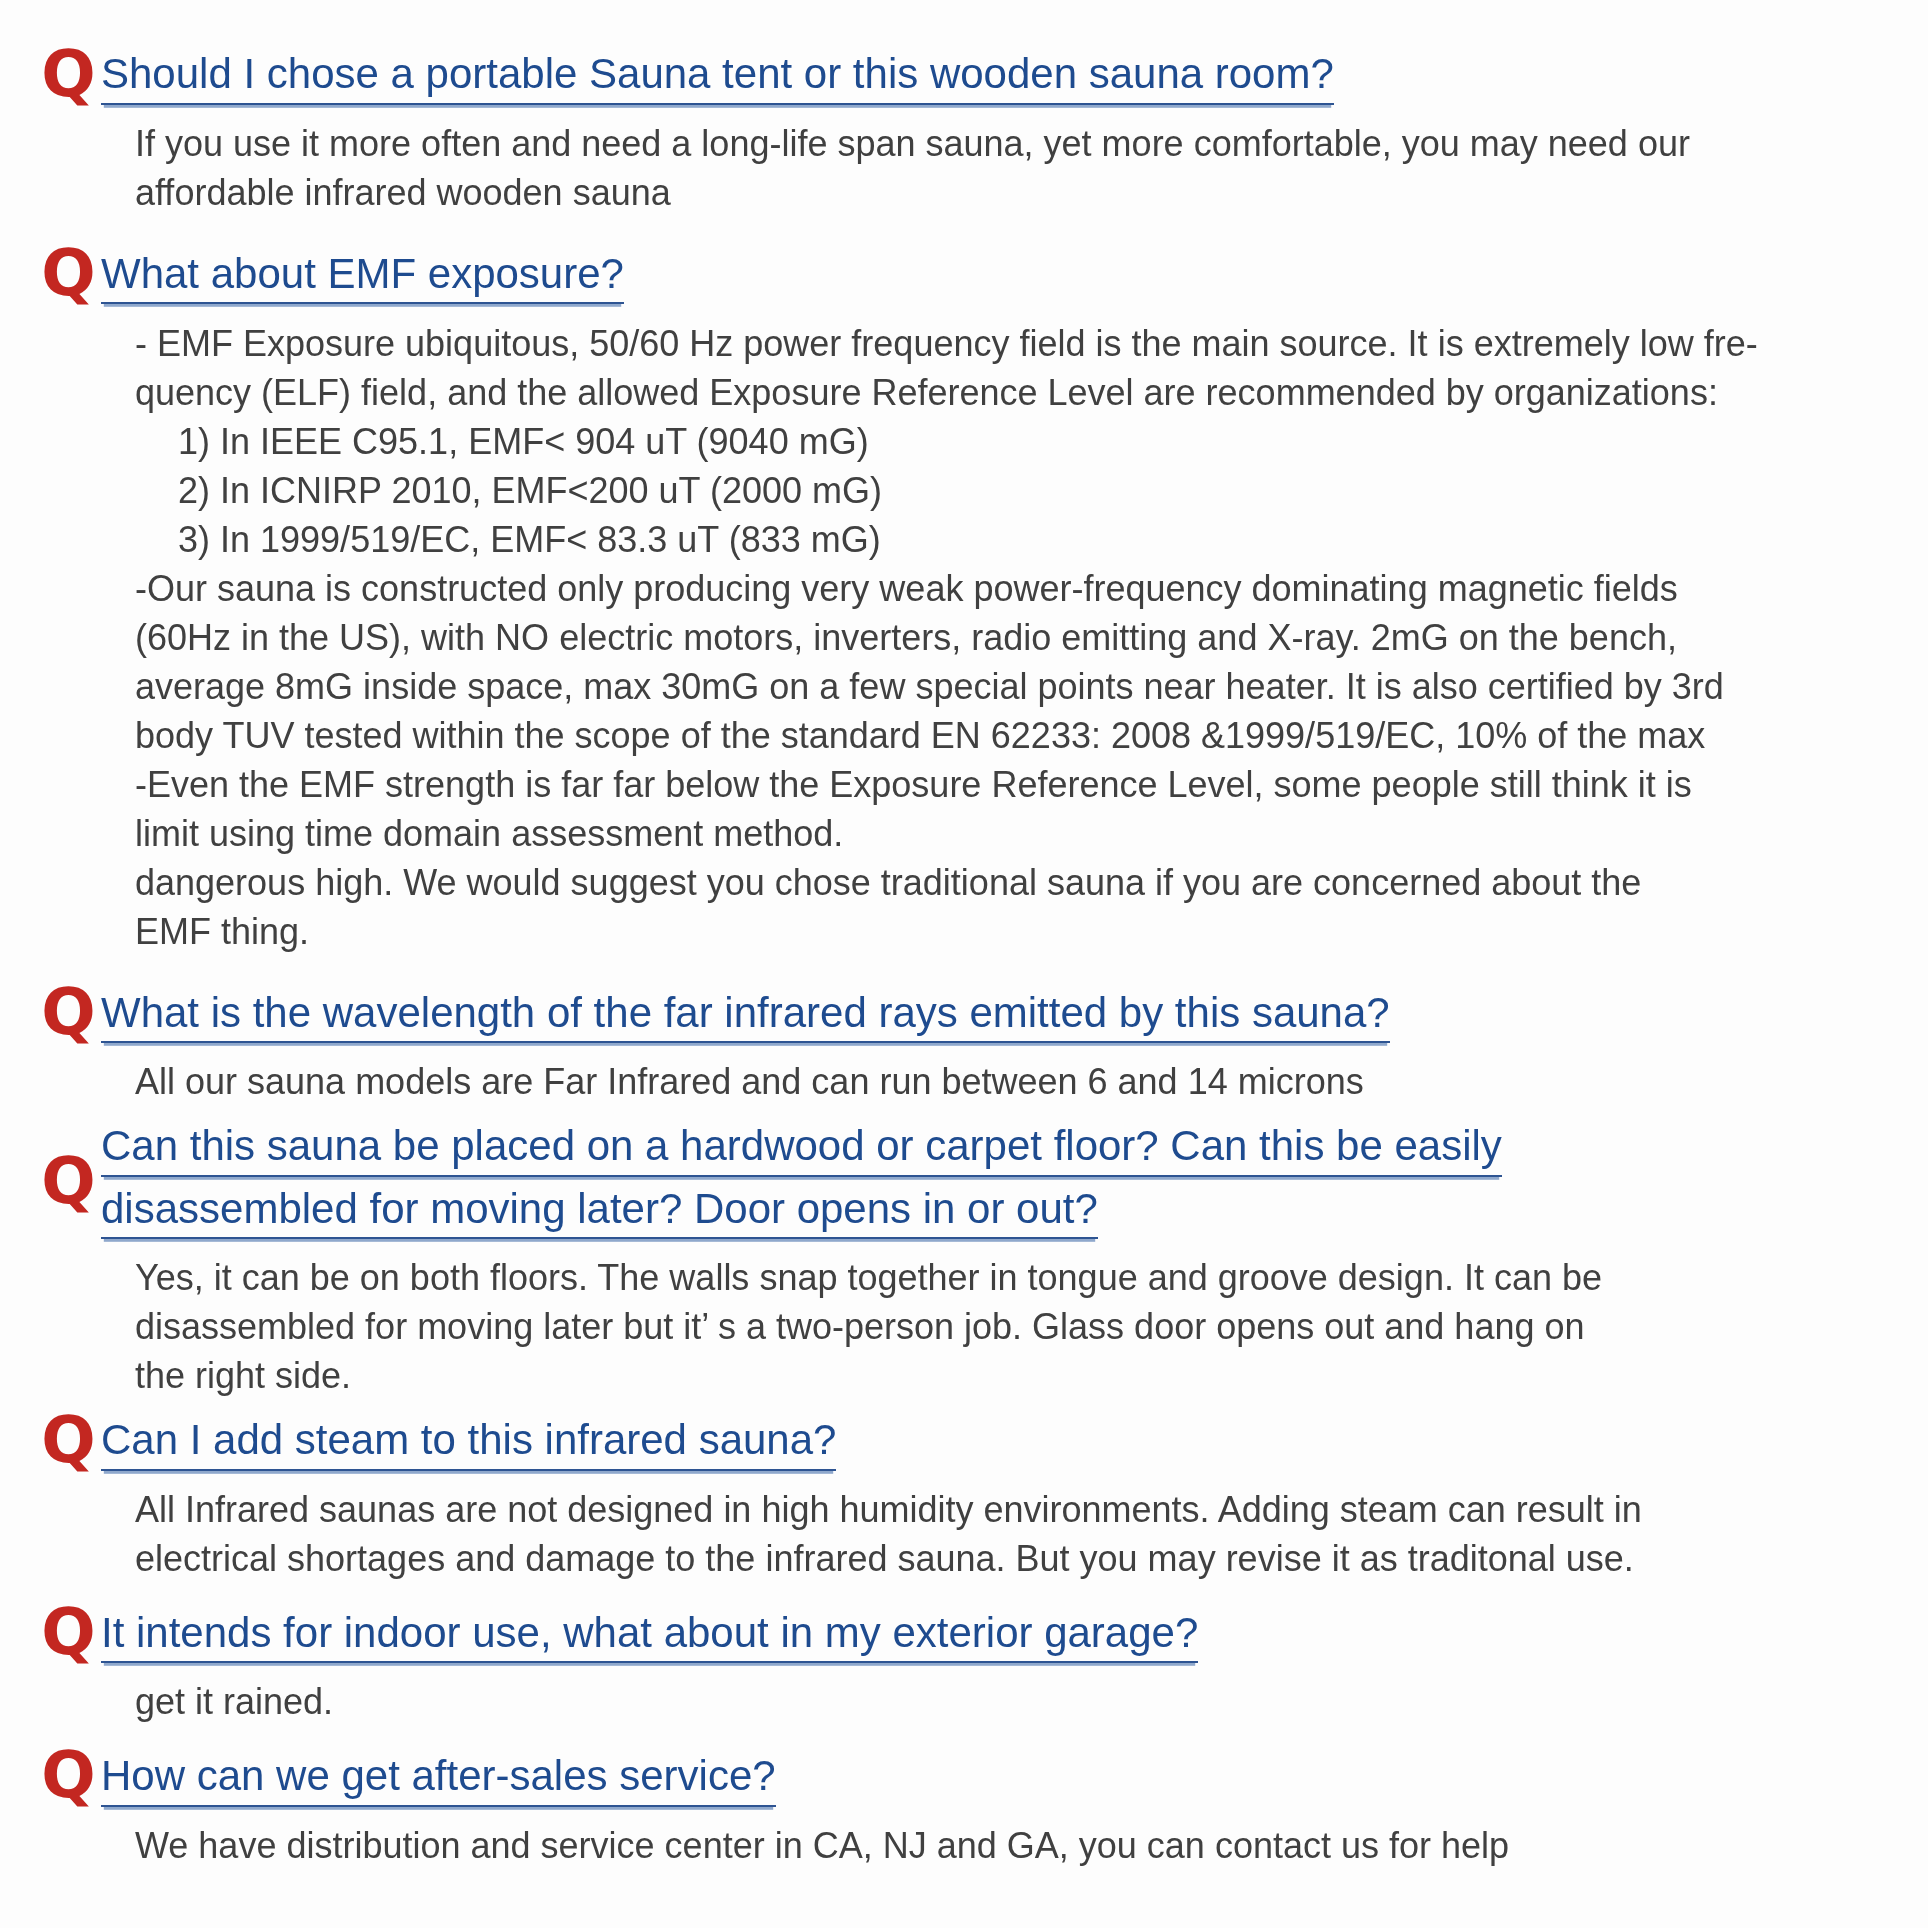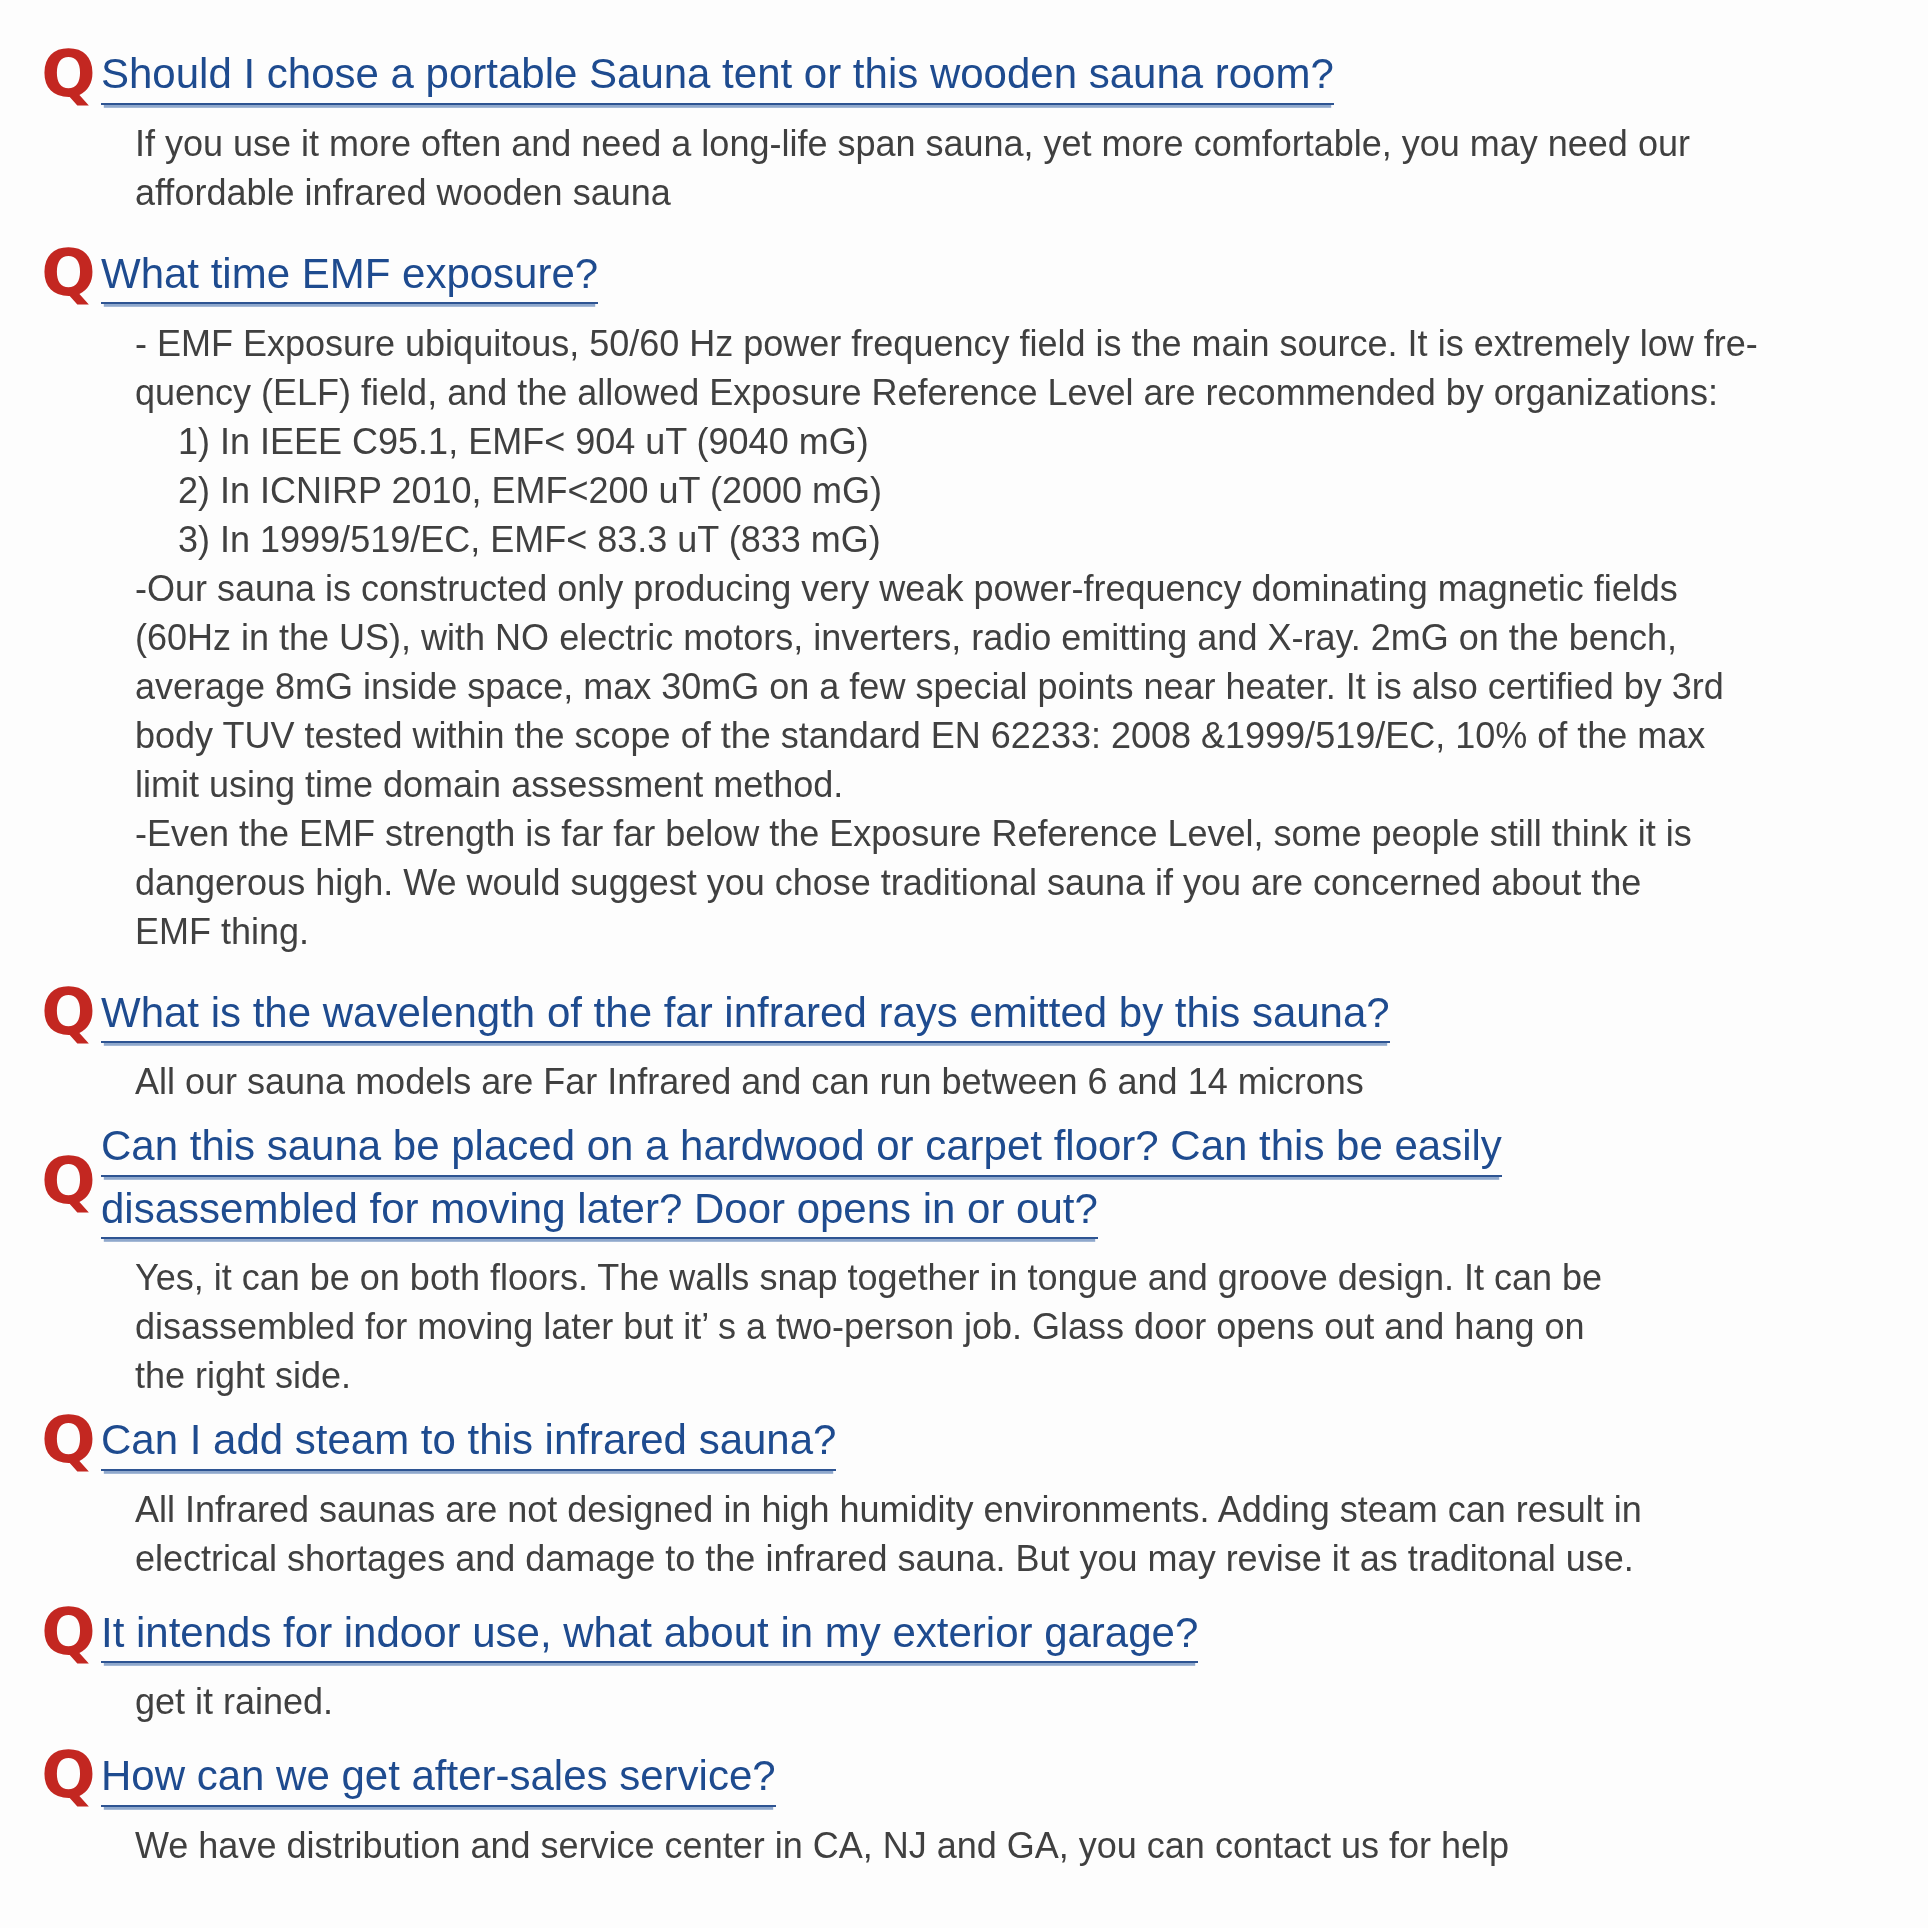--- a/index.html
+++ b/index.html
@@ -78,33 +78,33 @@
     <span class="q-badge">Q</span>
     <a class="question"><span class="q-line">Should I chose a portable Sauna tent or this wooden sauna room?</span><br></a>
     <div class="answer">
           <div class="a-line">If you use it more often and need a long-life span sauna, yet more comfortable, you may need our</div>
           <div class="a-line">affordable infrared wooden sauna</div>
         </div>
   </div>
 
   <div class="faq-item">
     <span class="q-badge">Q</span>
-    <a class="question"><span class="q-line">What time EMF exposure?</span><br></a>
+    <a class="question"><span class="q-line">What about EMF exposure?</span><br></a>
     <div class="answer">
           <div class="a-line">- EMF Exposure ubiquitous, 50/60 Hz power frequency field is the main source. It is extremely low fre-</div>
           <div class="a-line">quency (ELF) field, and the allowed Exposure Reference Level are recommended by organizations:</div>
           <div class="a-line indent-1">1) In IEEE C95.1, EMF&lt; 904 uT (9040 mG)</div>
           <div class="a-line indent-1">2) In ICNIRP 2010, EMF&lt;200 uT (2000 mG)</div>
           <div class="a-line indent-1">3) In 1999/519/EC, EMF&lt; 83.3 uT (833 mG)</div>
           <div class="a-line">-Our sauna is constructed only producing very weak power-frequency dominating magnetic fields</div>
           <div class="a-line">(60Hz in the US), with NO electric motors, inverters, radio emitting and X-ray. 2mG on the bench,</div>
           <div class="a-line">average 8mG inside space, max 30mG on a few special points near heater. It is also certified by 3rd</div>
           <div class="a-line">body TUV tested within the scope of the standard EN 62233: 2008 &amp;1999/519/EC, 10% of the max</div>
+          <div class="a-line">-Even the EMF strength is far far below the Exposure Reference Level, some people still think it is</div>
           <div class="a-line">limit using time domain assessment method.</div>
-          <div class="a-line">-Even the EMF strength is far far below the Exposure Reference Level, some people still think it is</div>
           <div class="a-line">dangerous high. We would suggest you chose traditional sauna if you are concerned about the</div>
           <div class="a-line">EMF thing.</div>
         </div>
   </div>
 
   <div class="faq-item">
     <span class="q-badge">Q</span>
     <a class="question"><span class="q-line">What is the wavelength of the far infrared rays emitted by this sauna?</span><br></a>
     <div class="answer">
           <div class="a-line">All our sauna models are Far Infrared and can run between 6 and 14 microns</div>

